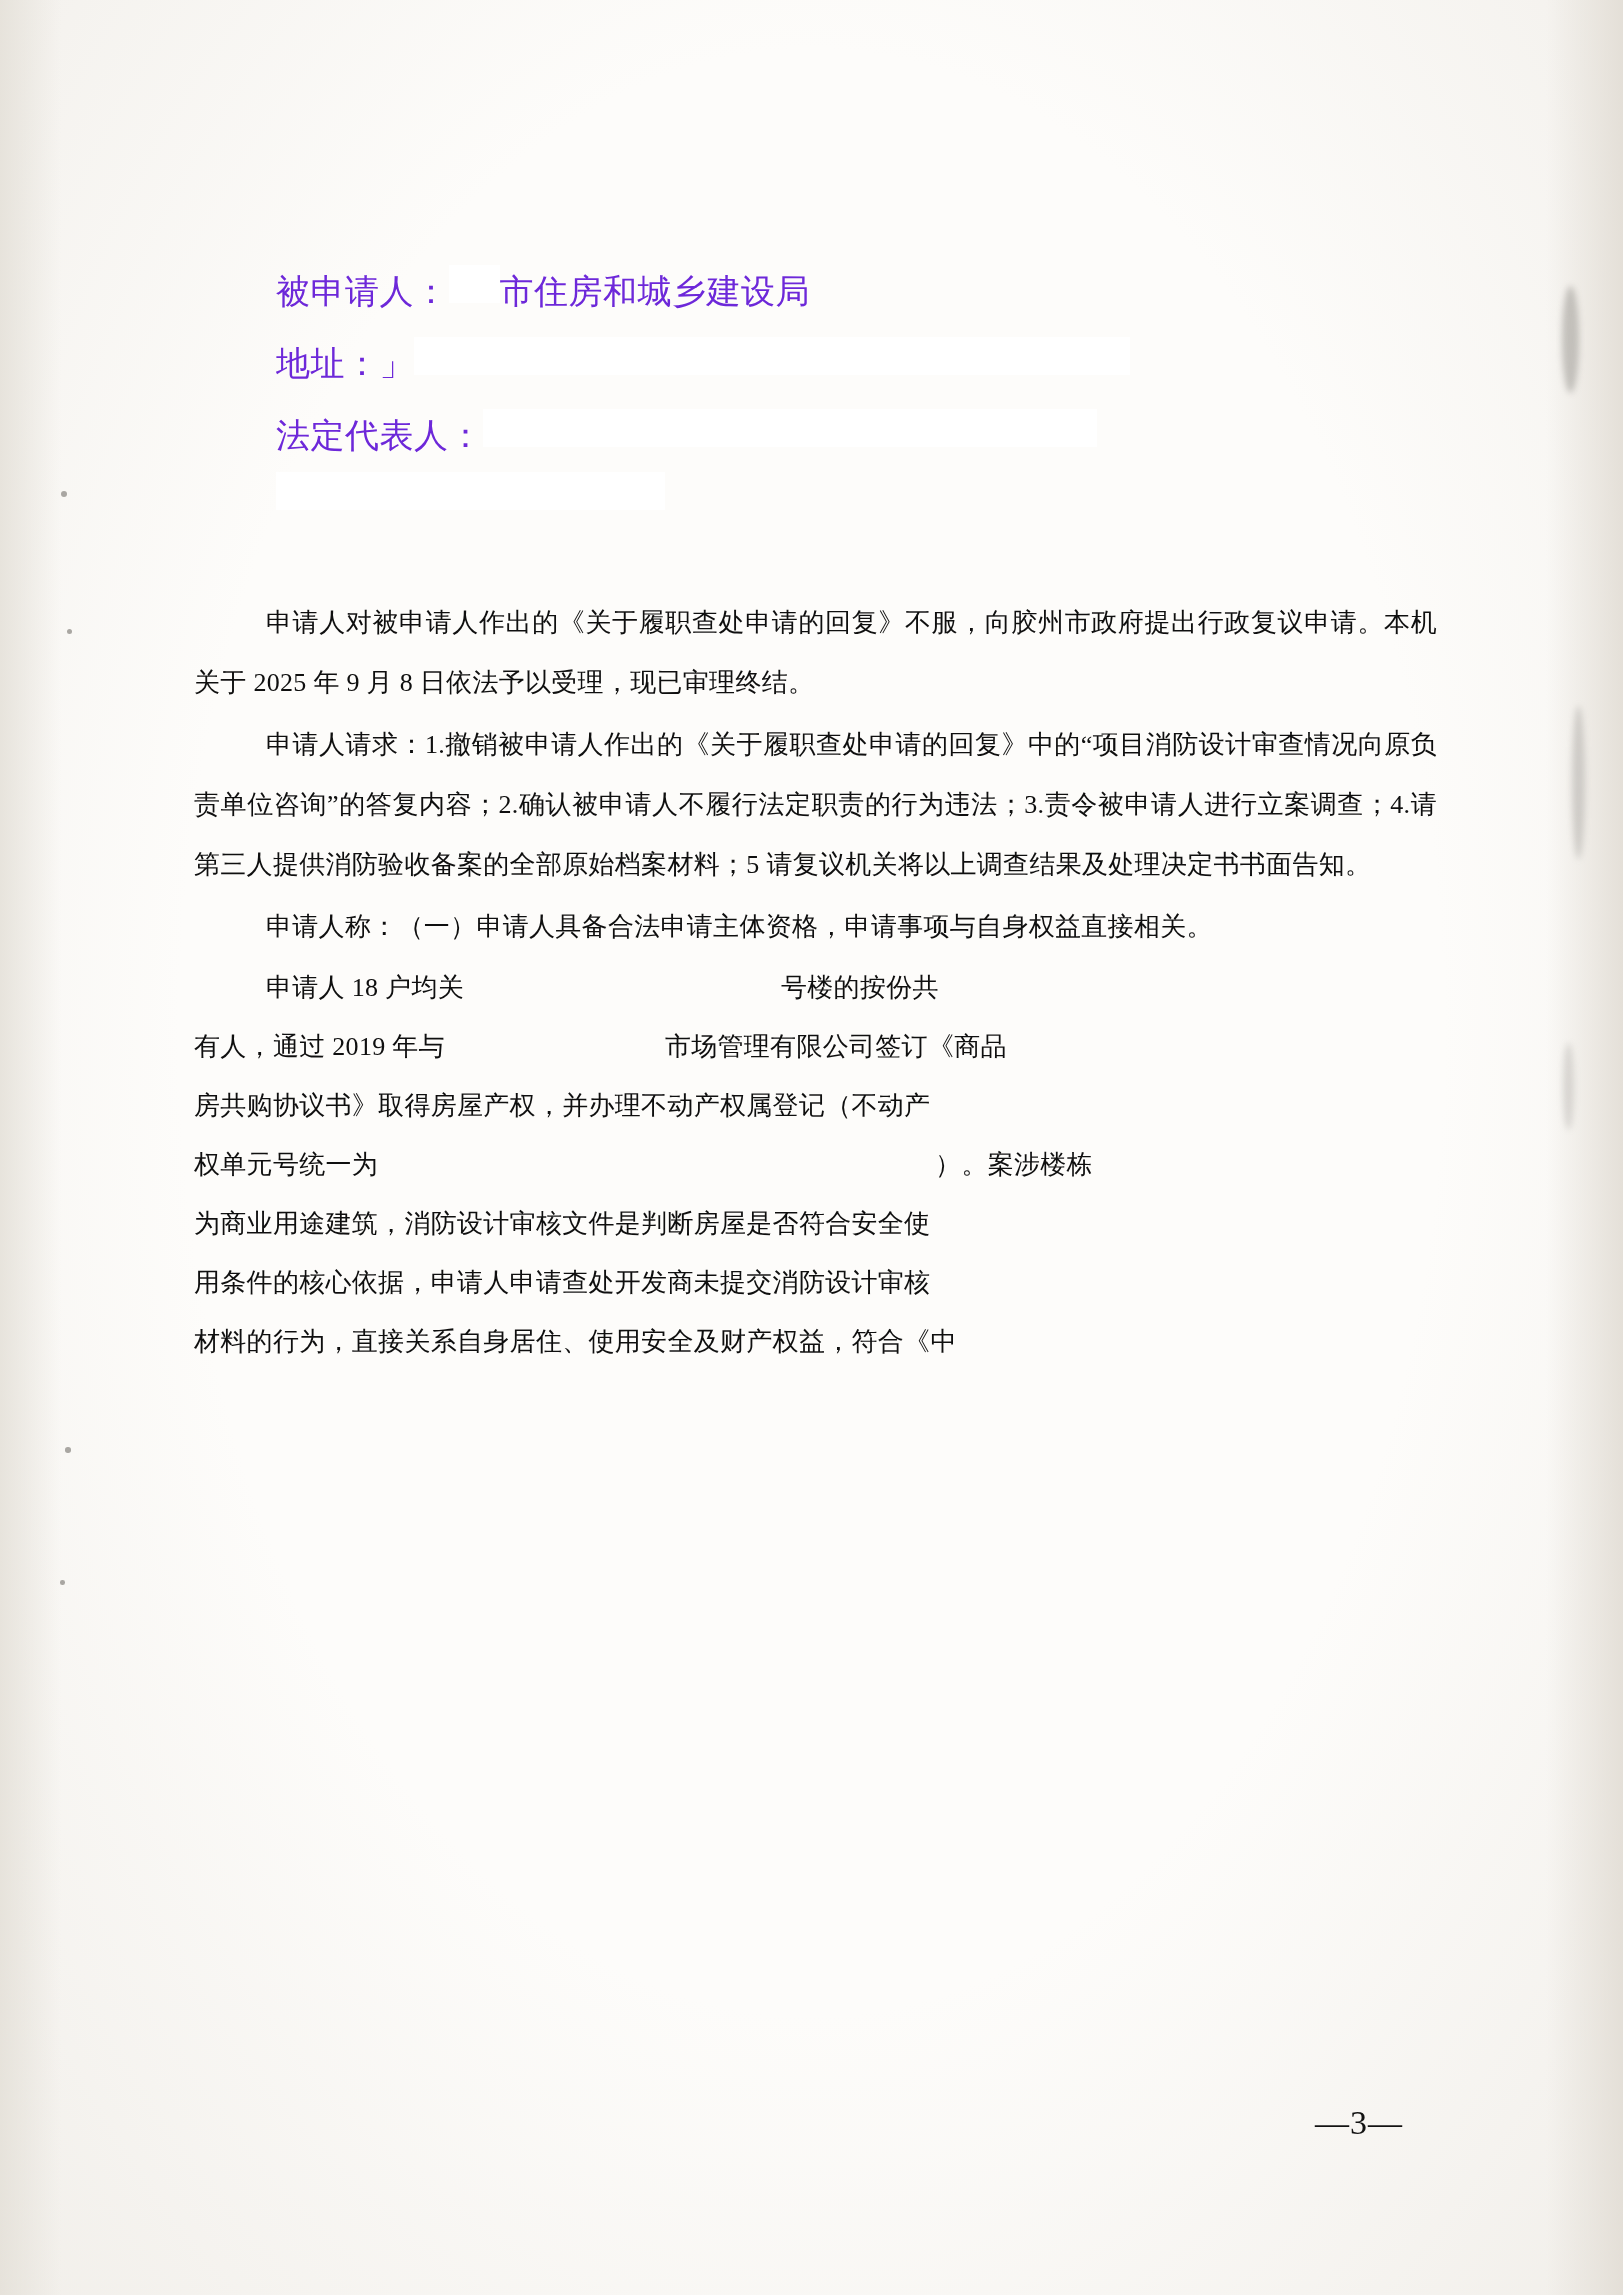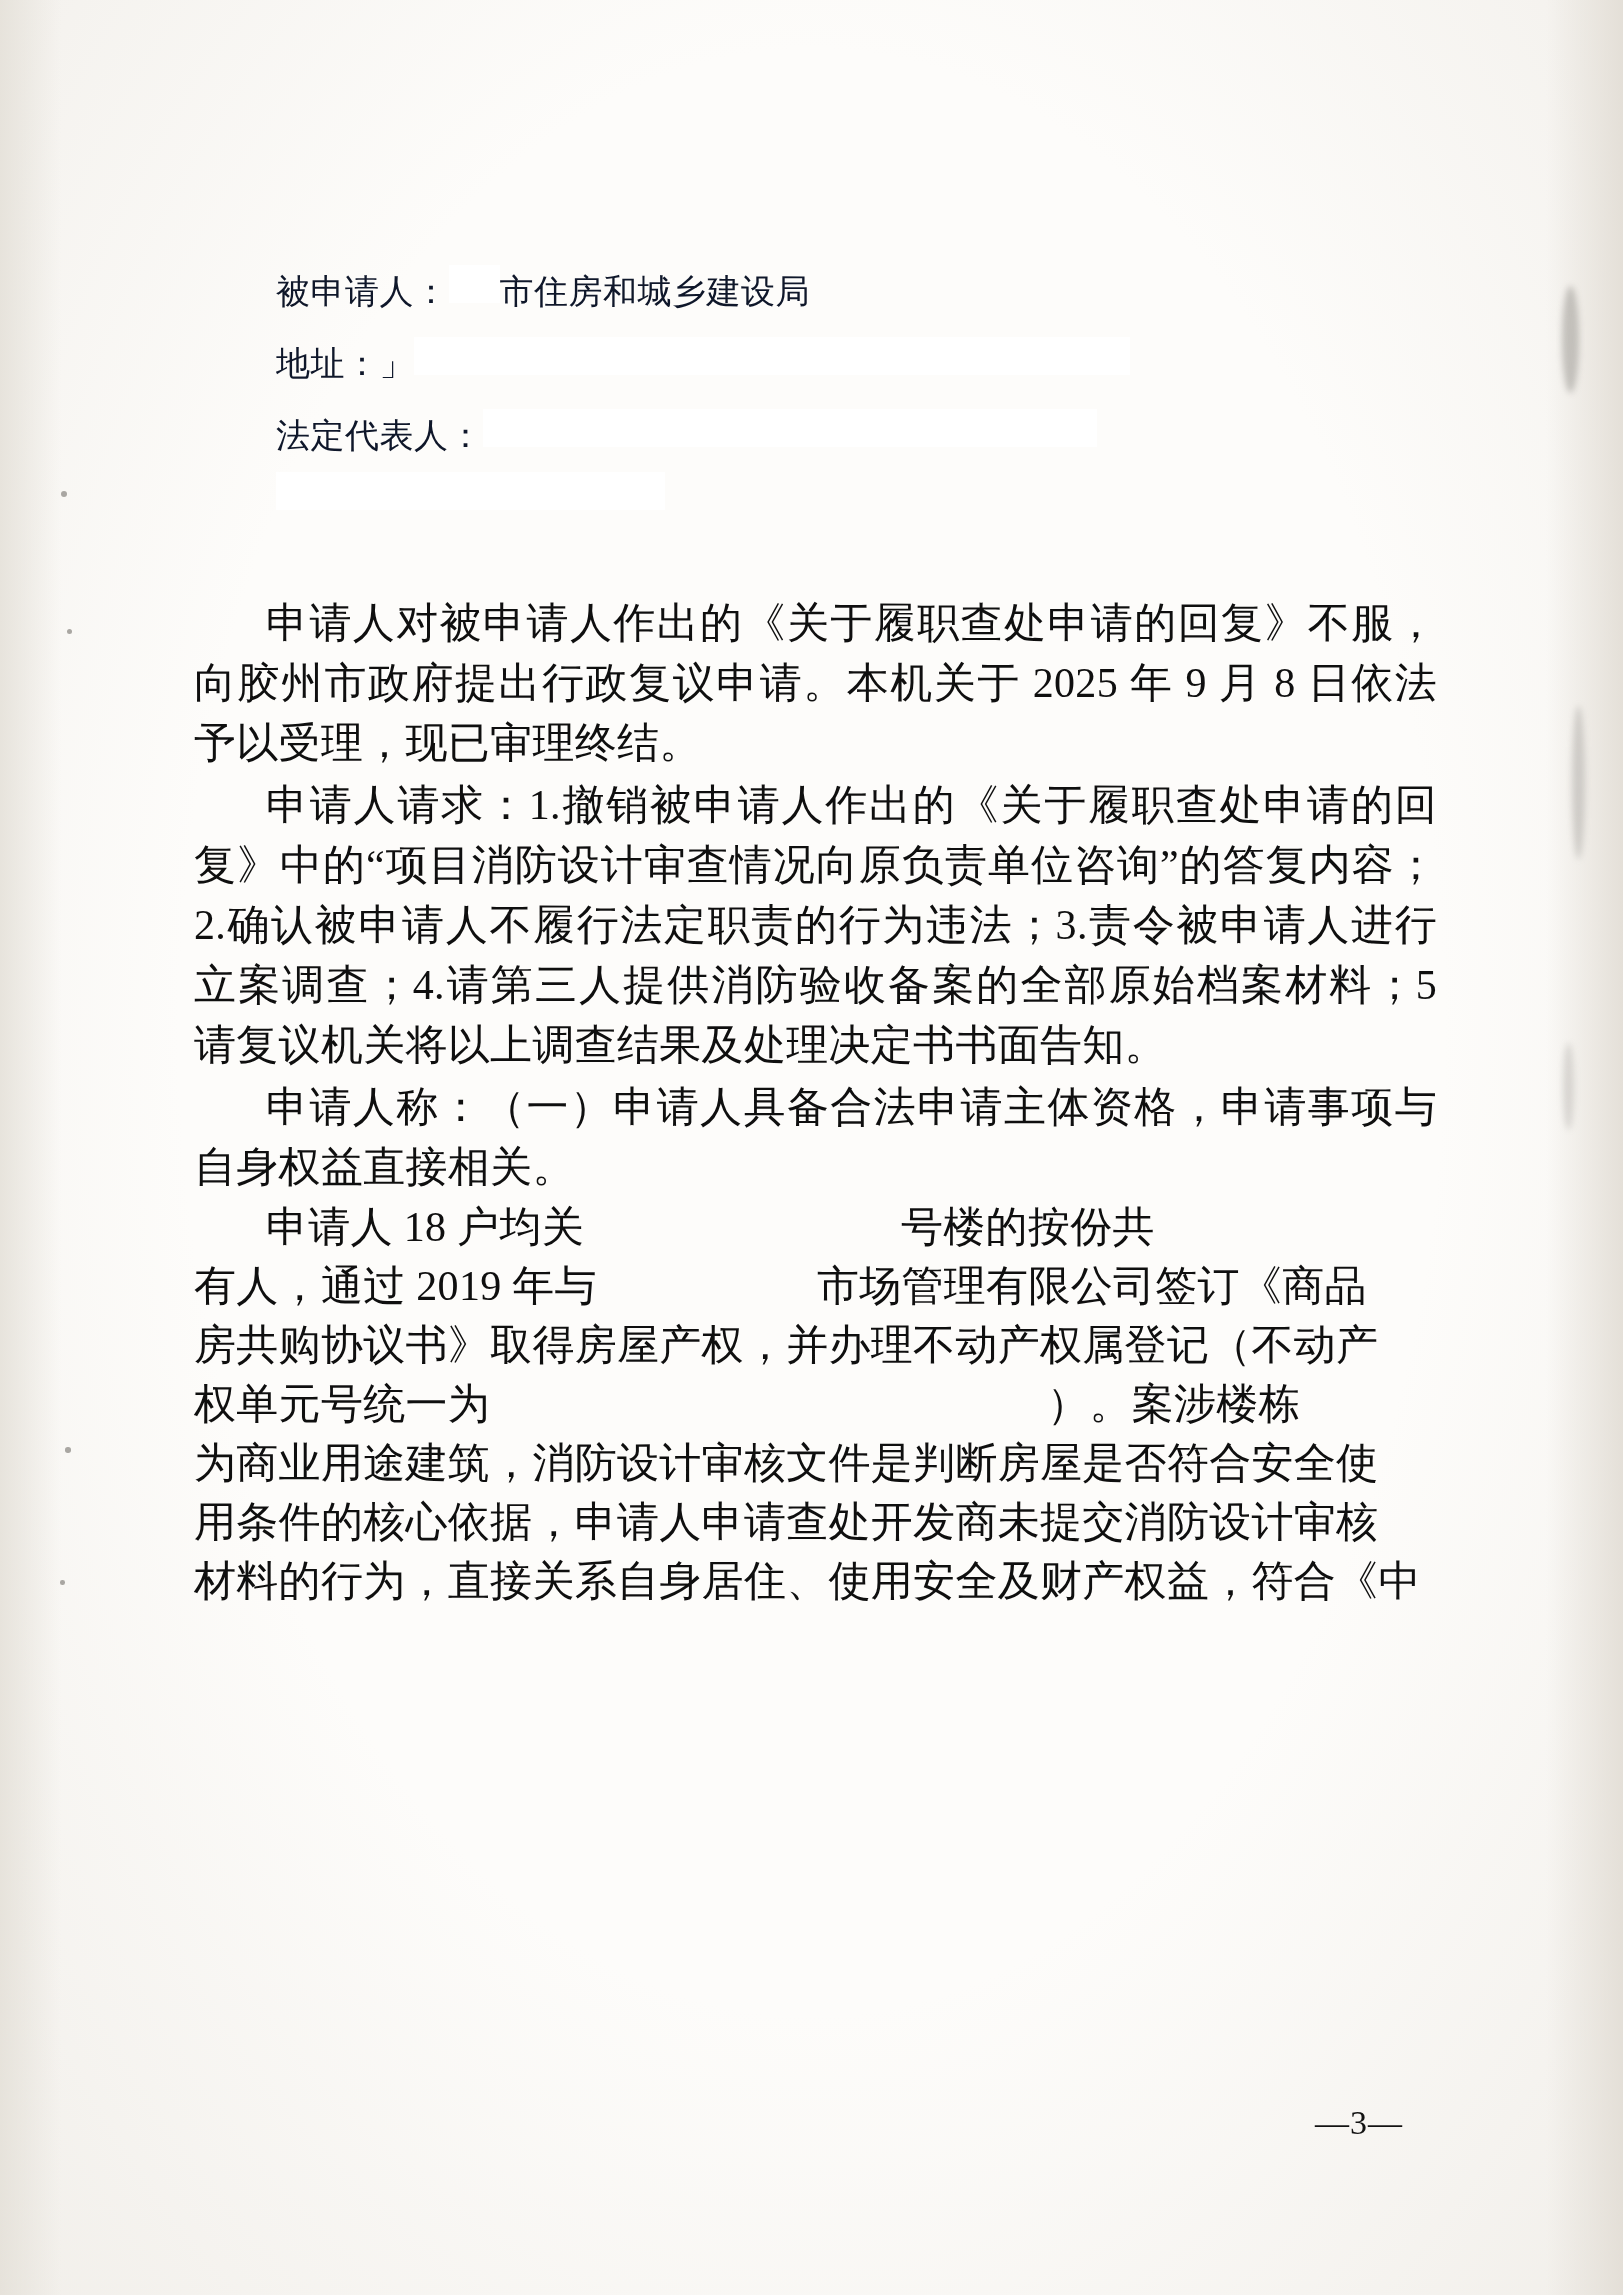--- a/index.html
+++ b/index.html
@@ -79,21 +79,21 @@
     position: absolute;
     left: 276px;
     top: 256px;
     width: 1156px;
   }
   .party-row {
     display: flex;
     align-items: baseline;
     font-size: 34px;
     line-height: 72px;
-    color: #0f172a;
+    color: #6d28d9;
     letter-spacing: 0.5px;
     white-space: nowrap;
   }
   .party-label {
     flex: none;
   }
   .redact {
     display: inline-block;
     background: #ffffff;
     height: 38px;
@@ -103,21 +103,21 @@
   }
 
   
   .body-block {
     position: absolute;
     left: 194px;
     top: 593px;
     width: 1243px;
   }
   .para {
-    font-size: 42px;
+    font-size: 26px;
     line-height: 60px;
     color: #0f0f0f;
     text-align: justify;
     text-justify: inter-ideograph;
     letter-spacing: 0.3px;
     margin: 0 0 2px 0;
   }
   .indent {
     text-indent: 72px;
   }

